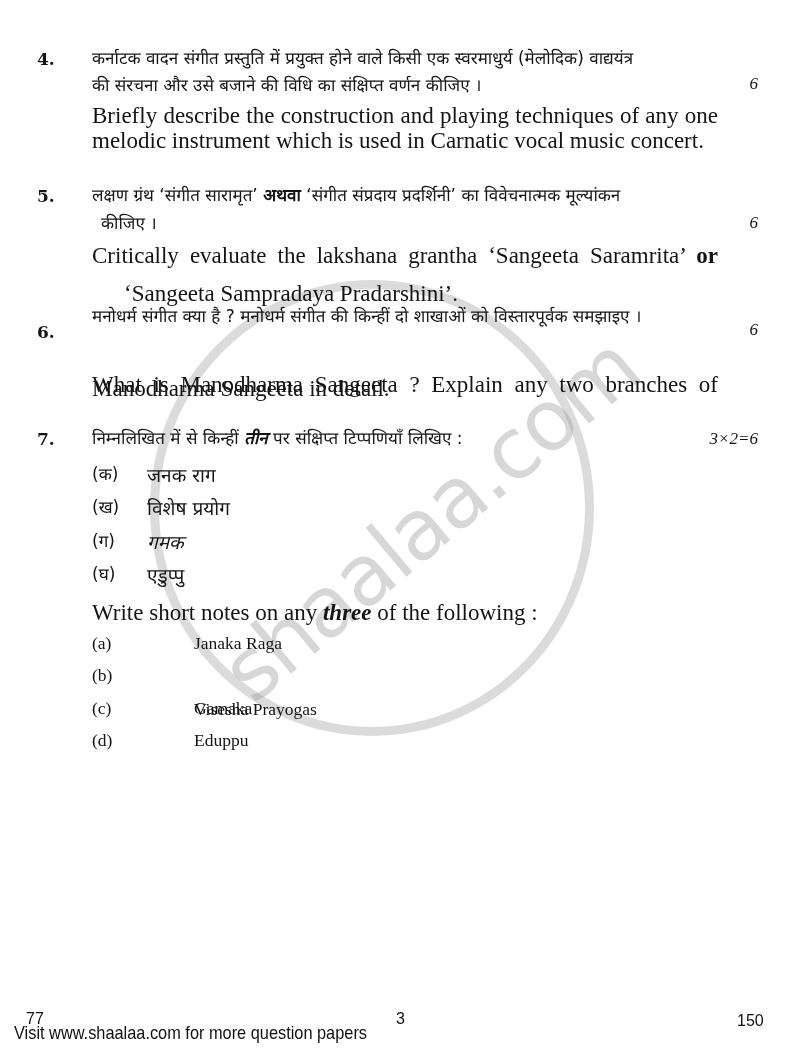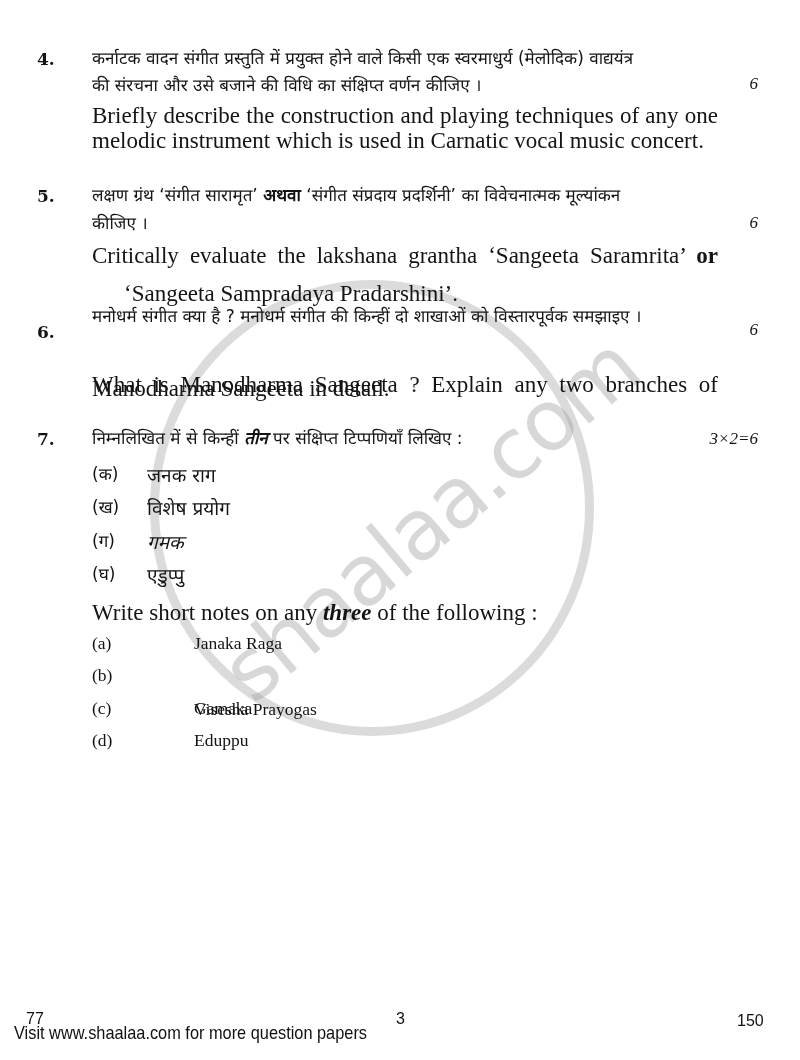--- a/index.html
+++ b/index.html
@@ -31,21 +31,21 @@
   <div class="hi" style="top:46px;text-align:right;">कर्नाटक वादन संगीत प्रस्तुति में प्रयुक्त होने वाले किसी एक स्वरमाधुर्य (मेलोदिक) वाद्ययंत्र</div>
   <div class="hi" style="top:73px;">की संरचना और उसे बजाने की विधि का संक्षिप्त वर्णन कीजिए ।</div>
   <div class="marks" style="top:74px;">6</div>
   <div class="en just" style="top:103px;">Briefly describe the construction and playing techniques of any one</div>
   <div class="en" style="top:128px;">melodic instrument which is used in Carnatic vocal music concert.</div>
 </section>
 
 <section>
   <div class="qnum" style="top:186px;">5.</div>
   <div class="hi" style="top:183px;"><span>लक्षण ग्रंथ ‘संगीत सारामृत’ </span><span class="bold">अथवा</span><span> ‘संगीत संप्रदाय प्रदर्शिनी’ का विवेचनात्मक मूल्यांकन</span></div>
-  <div class="hi" style="top:211px;">कीजिए ।</div>
+  <div class="hi" style="top:211px;margin-left:9px;">कीजिए ।</div>
   <div class="marks" style="top:213px;">6</div>
   <div class="en just" style="top:243px;"><span>Critically evaluate the lakshana grantha ‘Sangeeta Saramrita’ </span><span class="bold">or</span></div>
   <div class="en" style="top:281px;margin-left:32px;">‘Sangeeta Sampradaya Pradarshini’.</div>
 </section>
 
 <section>
   <div class="qnum" style="top:322px;">6.</div>
   <div class="hi" style="top:304px;text-align:center;">मनोधर्म संगीत क्या है ? मनोधर्म संगीत की किन्हीं दो शाखाओं को विस्तारपूर्वक समझाइए ।</div>
   <div class="marks" style="top:320px;">6</div>
   <div class="en just" style="top:372px;">What is Manodharma Sangeeta ? Explain any two branches of</div>

